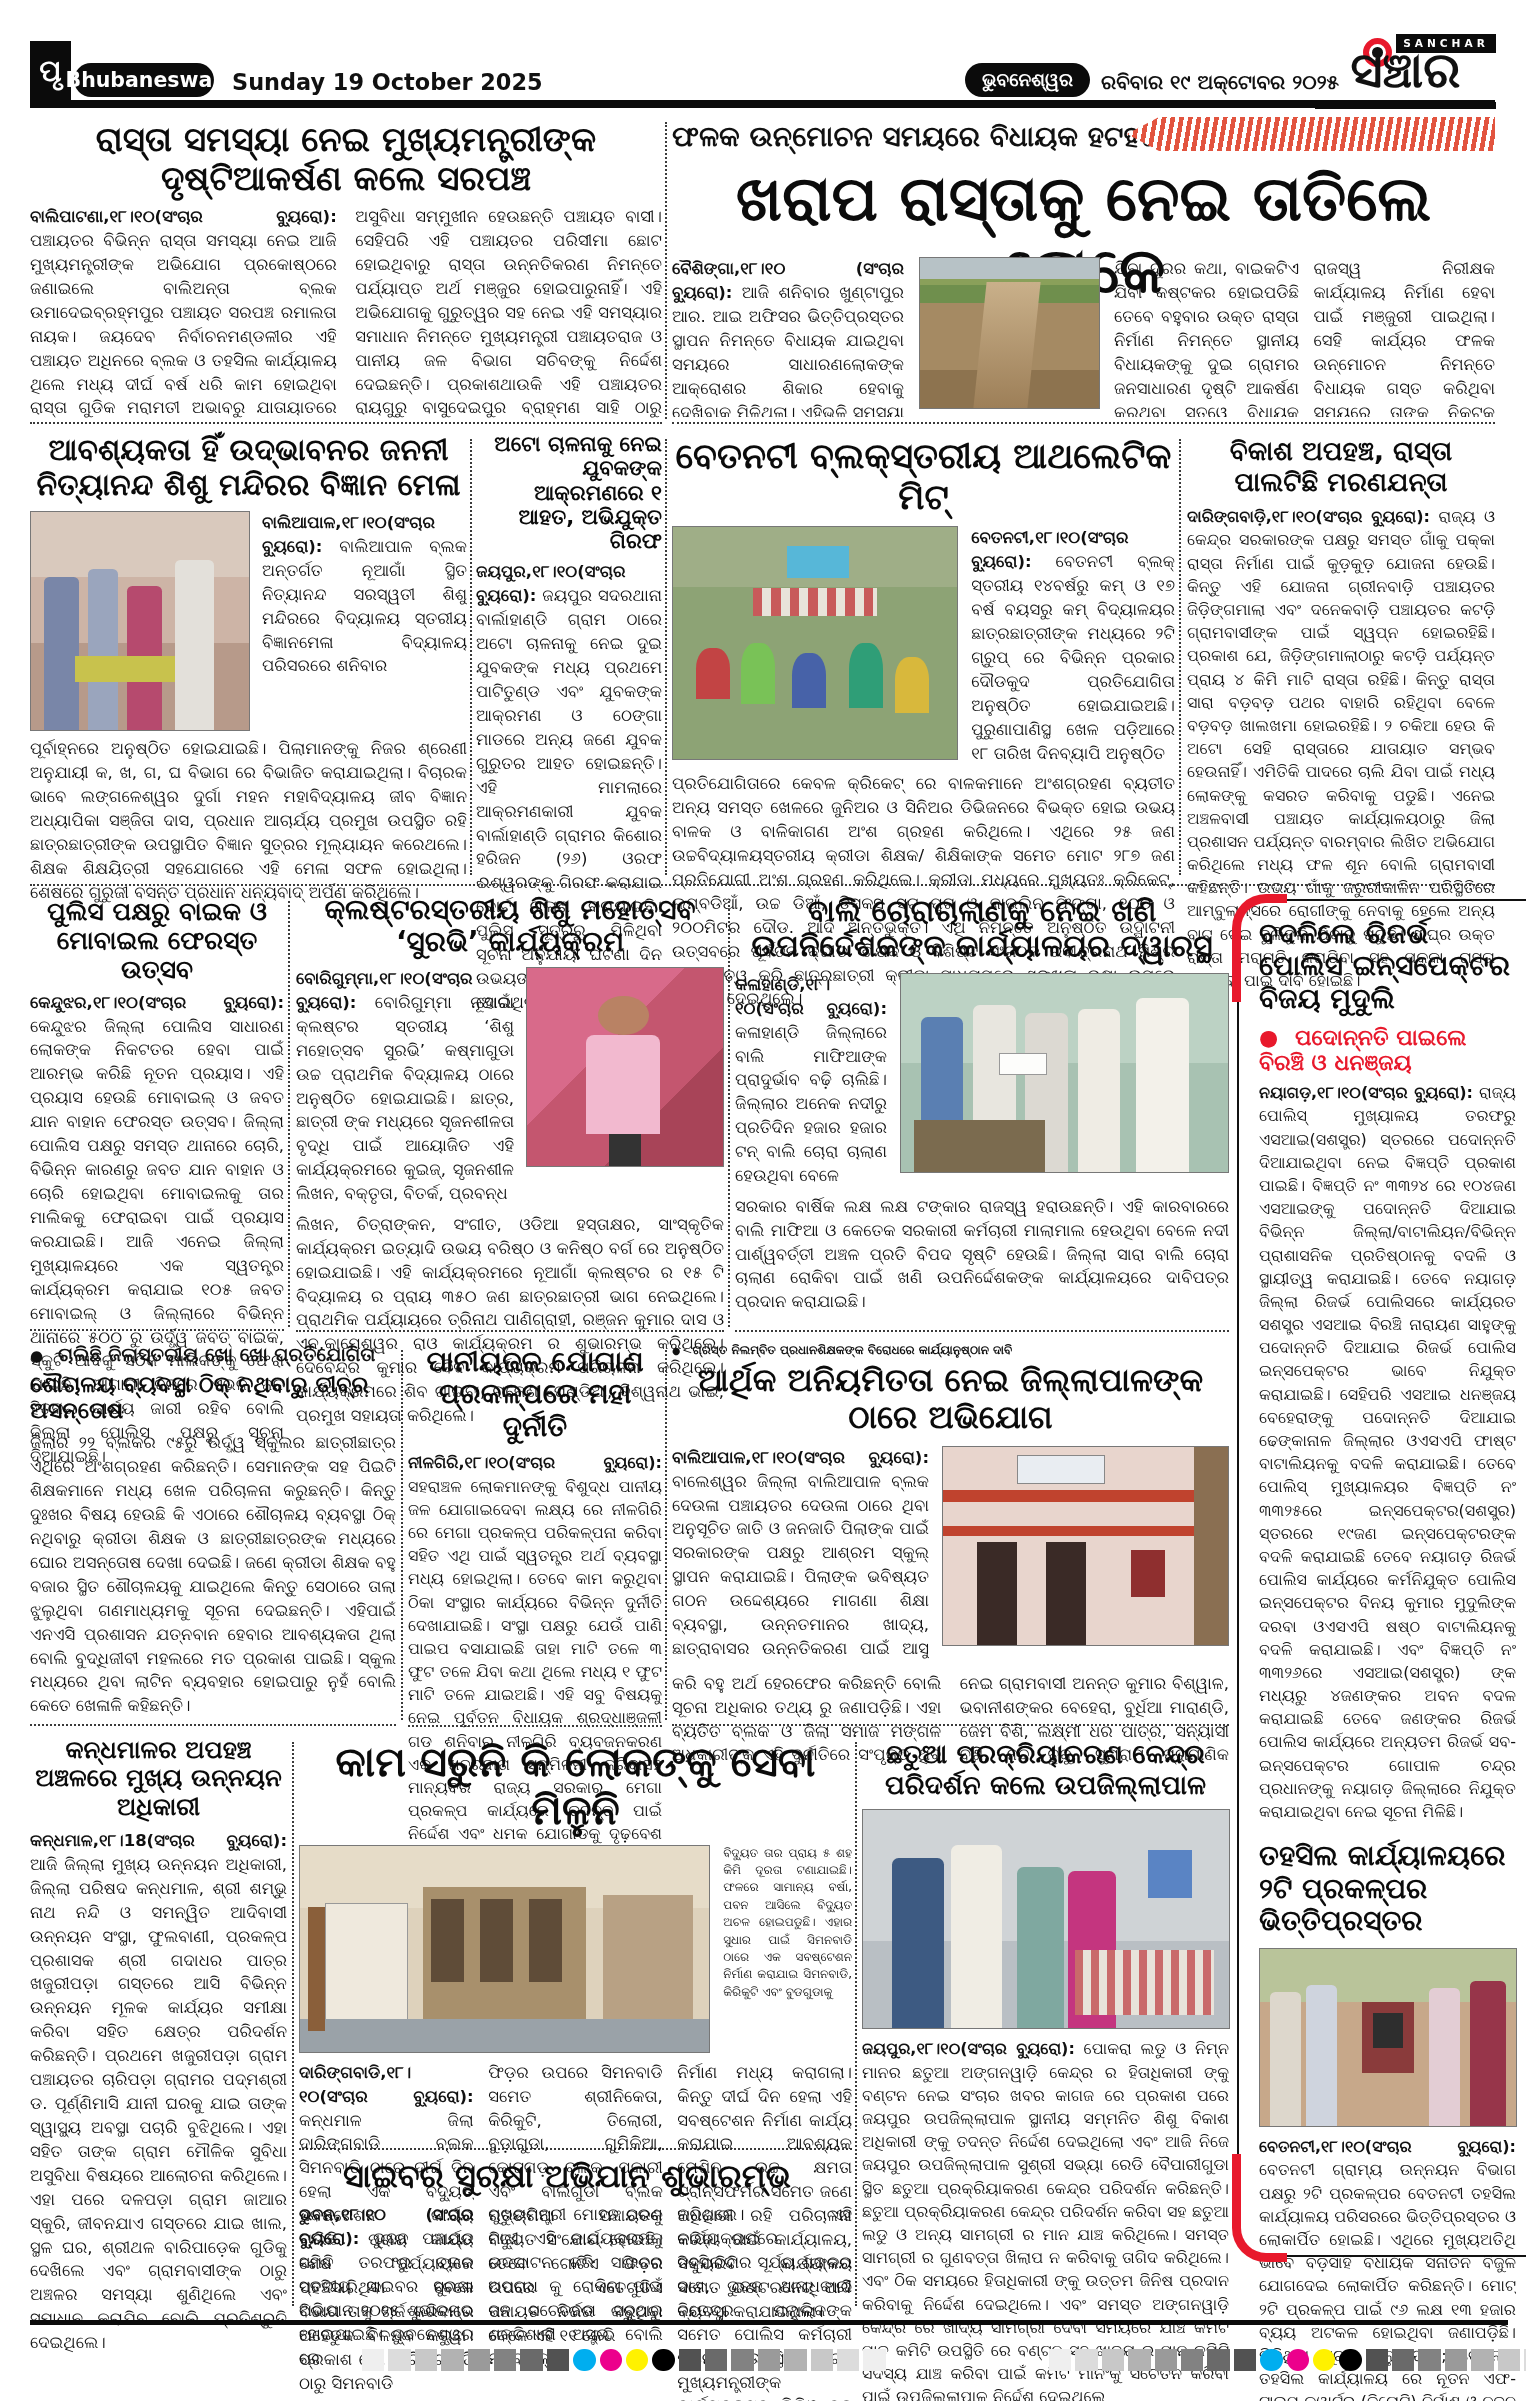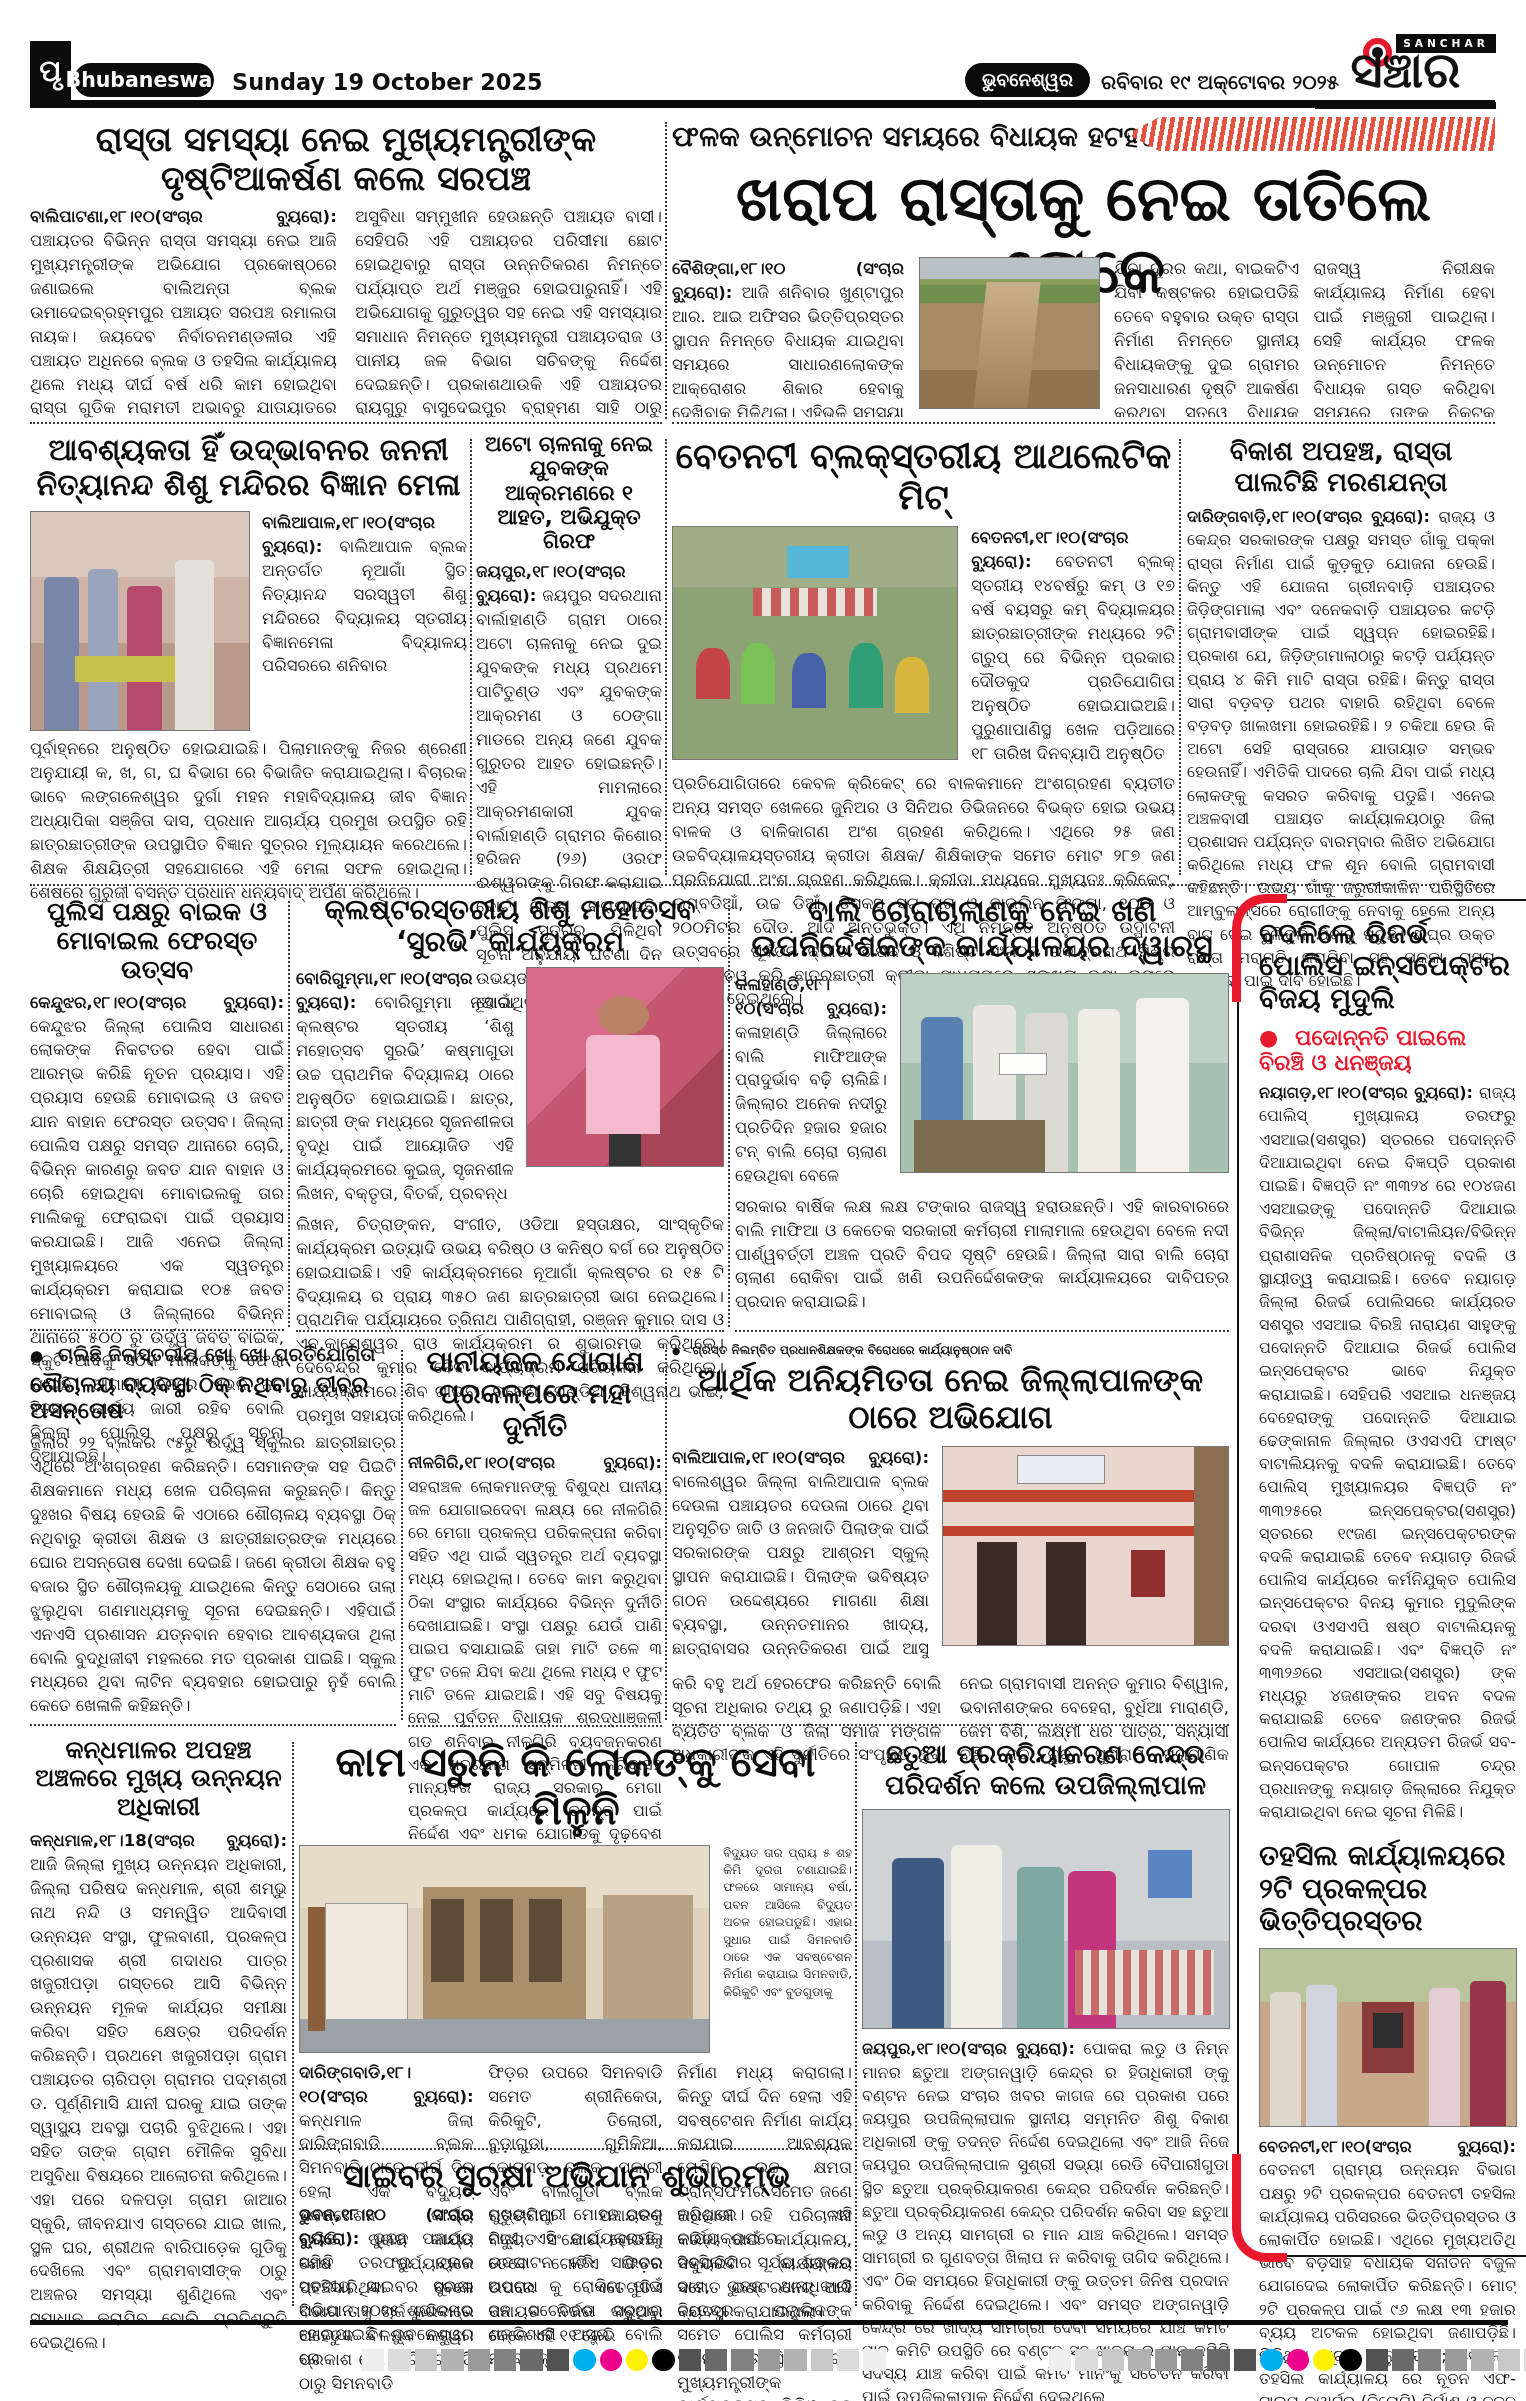--- a/index.html
+++ b/index.html
@@ -114,21 +114,21 @@
       </div>
     </div>
     <div class="body" style="margin-top:6.6px;">
       <span>ପୂର୍ବାହ୍ନରେ ଅନୁଷ୍ଠିତ ହୋଇଯାଇଛି। ପିଲାମାନଙ୍କୁ ନିଜର ଶ୍ରେଣୀ ଅନୁଯାୟୀ କ, ଖ, ଗ, ଘ ବିଭାଗ ରେ ବିଭାଜିତ କରାଯାଇଥିଲା। ବିଚାରକ ଭାବେ ଲଙ୍ଗଳେଶ୍ୱର ଦୁର୍ଗା ମହନ ମହାବିଦ୍ୟାଳୟ ଜୀବ ବିଜ୍ଞାନ ଅଧ୍ୟାପିକା ସଞ୍ଜିତା ଦାସ, ପ୍ରଧାନ ଆଚାର୍ଯ୍ୟ ପ୍ରମୁଖ ଉପସ୍ଥିତ ରହି ଛାତ୍ରଛାତ୍ରୀଙ୍କ ଉପସ୍ଥାପିତ ବିଜ୍ଞାନ ସୁତ୍ରର ମୂଲ୍ୟାୟନ କରେଥଲେ। ଶିକ୍ଷକ ଶିକ୍ଷୟିତ୍ରୀ ସହଯୋଗରେ ଏହି ମେଳା ସଫଳ ହୋଇଥିଲା। ଶେଷରେ ଗୁରୁଜୀ ବସନ୍ତ ପ୍ରଧାନ ଧନ୍ୟବାଦ୍ ଅର୍ପଣ କରିଥିଲେ।</span>
     </div>
   </div>
 
   <div class="dotted-v abs" style="left:470px;top:439px;height:436px;"></div>
 
   <div class="abs" style="left:476px;top:432px;width:186px;height:445px;">
-    <div class="hl" style="font-size:21px;padding:0 0 6.6px;">ଅଟୋ ଚାଳନାକୁ ନେଇ ଯୁବକଙ୍କ ଆକ୍ରମଣରେ ୧ ଆହତ, ଅଭିଯୁକ୍ତ ଗିରଫ</div>
+    <div class="hl" style="font-size:21px;padding:0 0 6.6px;text-align:right;">ଅଟୋ ଚାଳନାକୁ ନେଇ ଯୁବକଙ୍କ ଆକ୍ରମଣରେ ୧ ଆହତ, ଅଭିଯୁକ୍ତ ଗିରଫ</div>
     <div class="body">
       <span class="byl">ଜୟପୁର,୧୮।୧୦(ସଂଚାର ବ୍ୟୁରୋ):</span>
       <span>ଜୟପୁର ସଦରଥାନା ବାର୍ଲାହାଣ୍ଡି ଗ୍ରାମ ଠାରେ ଅଟୋ ଚାଳନାକୁ ନେଇ ଦୁଇ ଯୁବକଙ୍କ ମଧ୍ୟ ପ୍ରଥମେ ପାଟିତୁଣ୍ଡ ଏବଂ ଯୁବକଙ୍କ ଆକ୍ରମଣ ଓ ଠେଙ୍ଗା ମାଡରେ ଅନ୍ୟ ଜଣେ ଯୁବକ ଗୁରୁତର ଆହତ ହୋଇଛନ୍ତି। ଏହି ମାମଲାରେ ଆକ୍ରମଣକାରୀ ଯୁବକ ବାର୍ଲାହାଣ୍ଡି ଗ୍ରାମର କିଶୋର ହରିଜନ (୨୬) ଓରଫ ଈଶ୍ୱରଙ୍କୁ ଗିରଫ କରାଯାଇ କୋର୍ଟ ଚାଲାଣ କରାଯାଇଛି। ପୁଲିସ ସୂତ୍ରରୁ ମିଳିଥିବା ସୂଚନା ଅନୁଯାୟୀ ଘଟଣା ଦିନ ଉଭୟଙ୍କ ମଧ୍ୟରେ ବିବାଦ ହୋଇଥିଲା।</span>
     </div>
   </div>
 
   <div class="dotted-v abs" style="left:665px;top:439px;height:436px;"></div>
 
   <div class="abs" style="left:672px;top:436px;width:503px;height:442px;">
     <div class="hl" style="font-size:35px;padding:0 0 9.2px;">ବେତନଟୀ ବ୍ଲକ୍‌ସ୍ତରୀୟ ଆଥଲେଟିକ ମିଟ୍</div>

